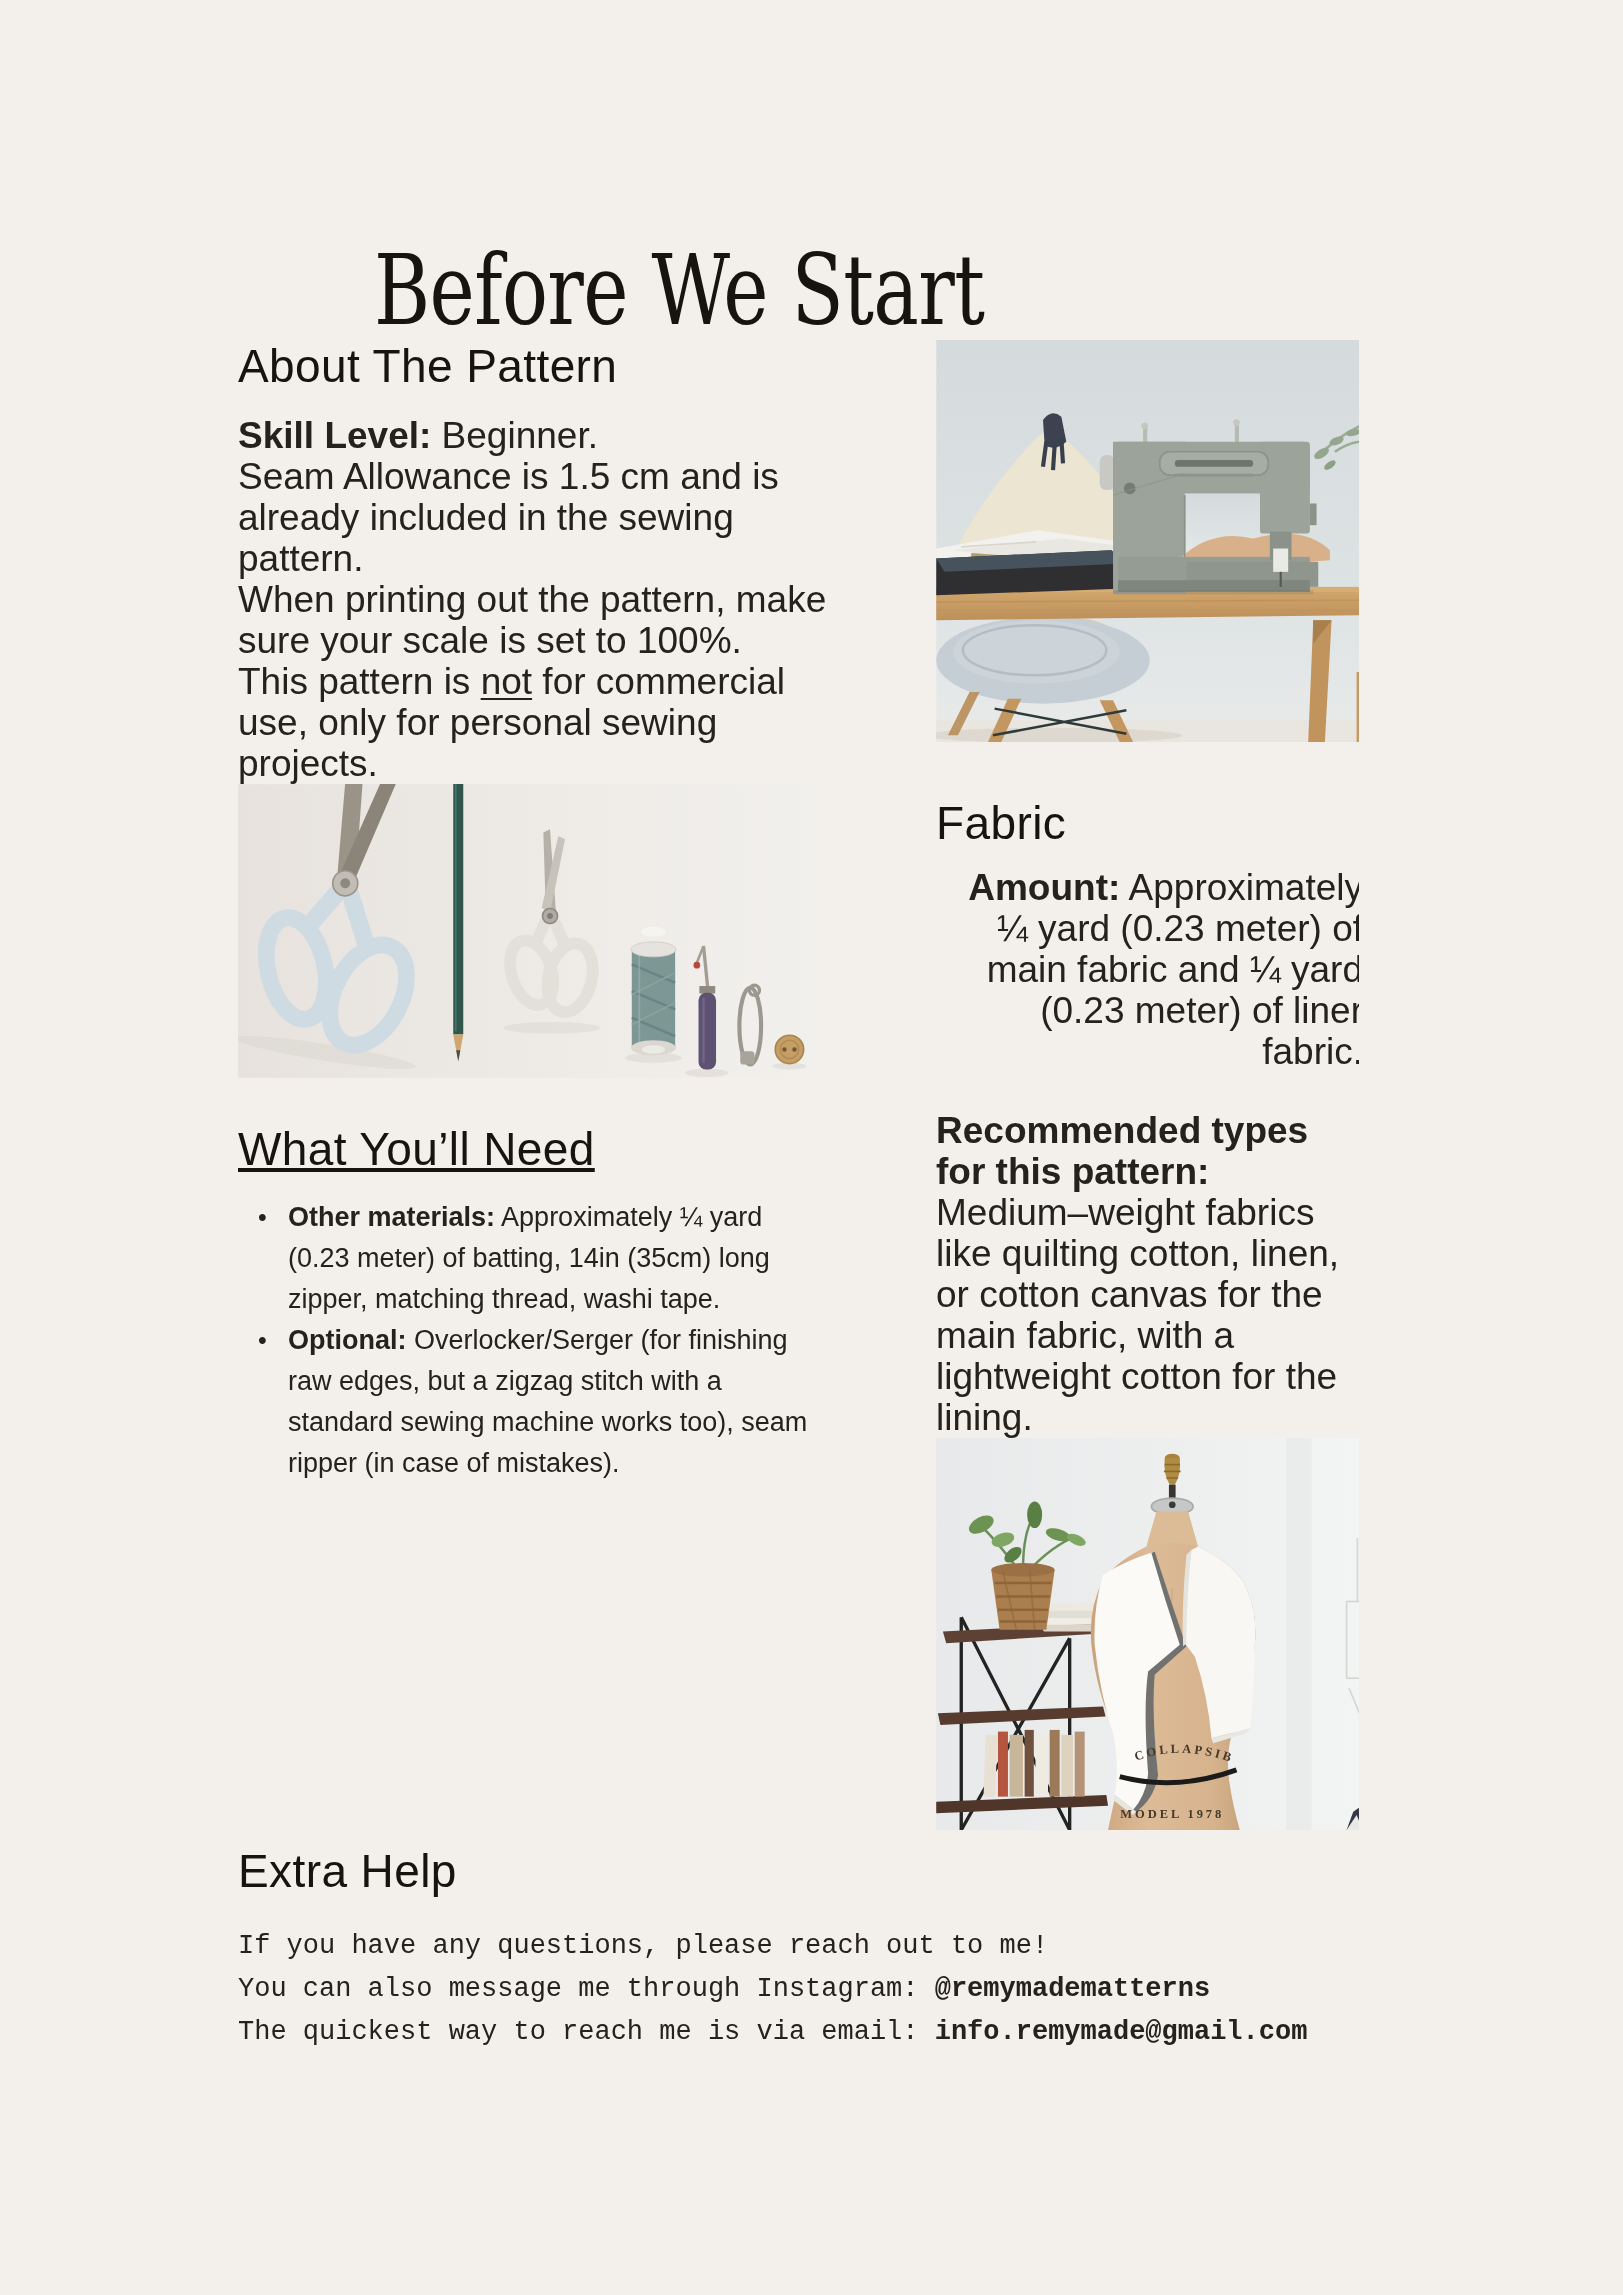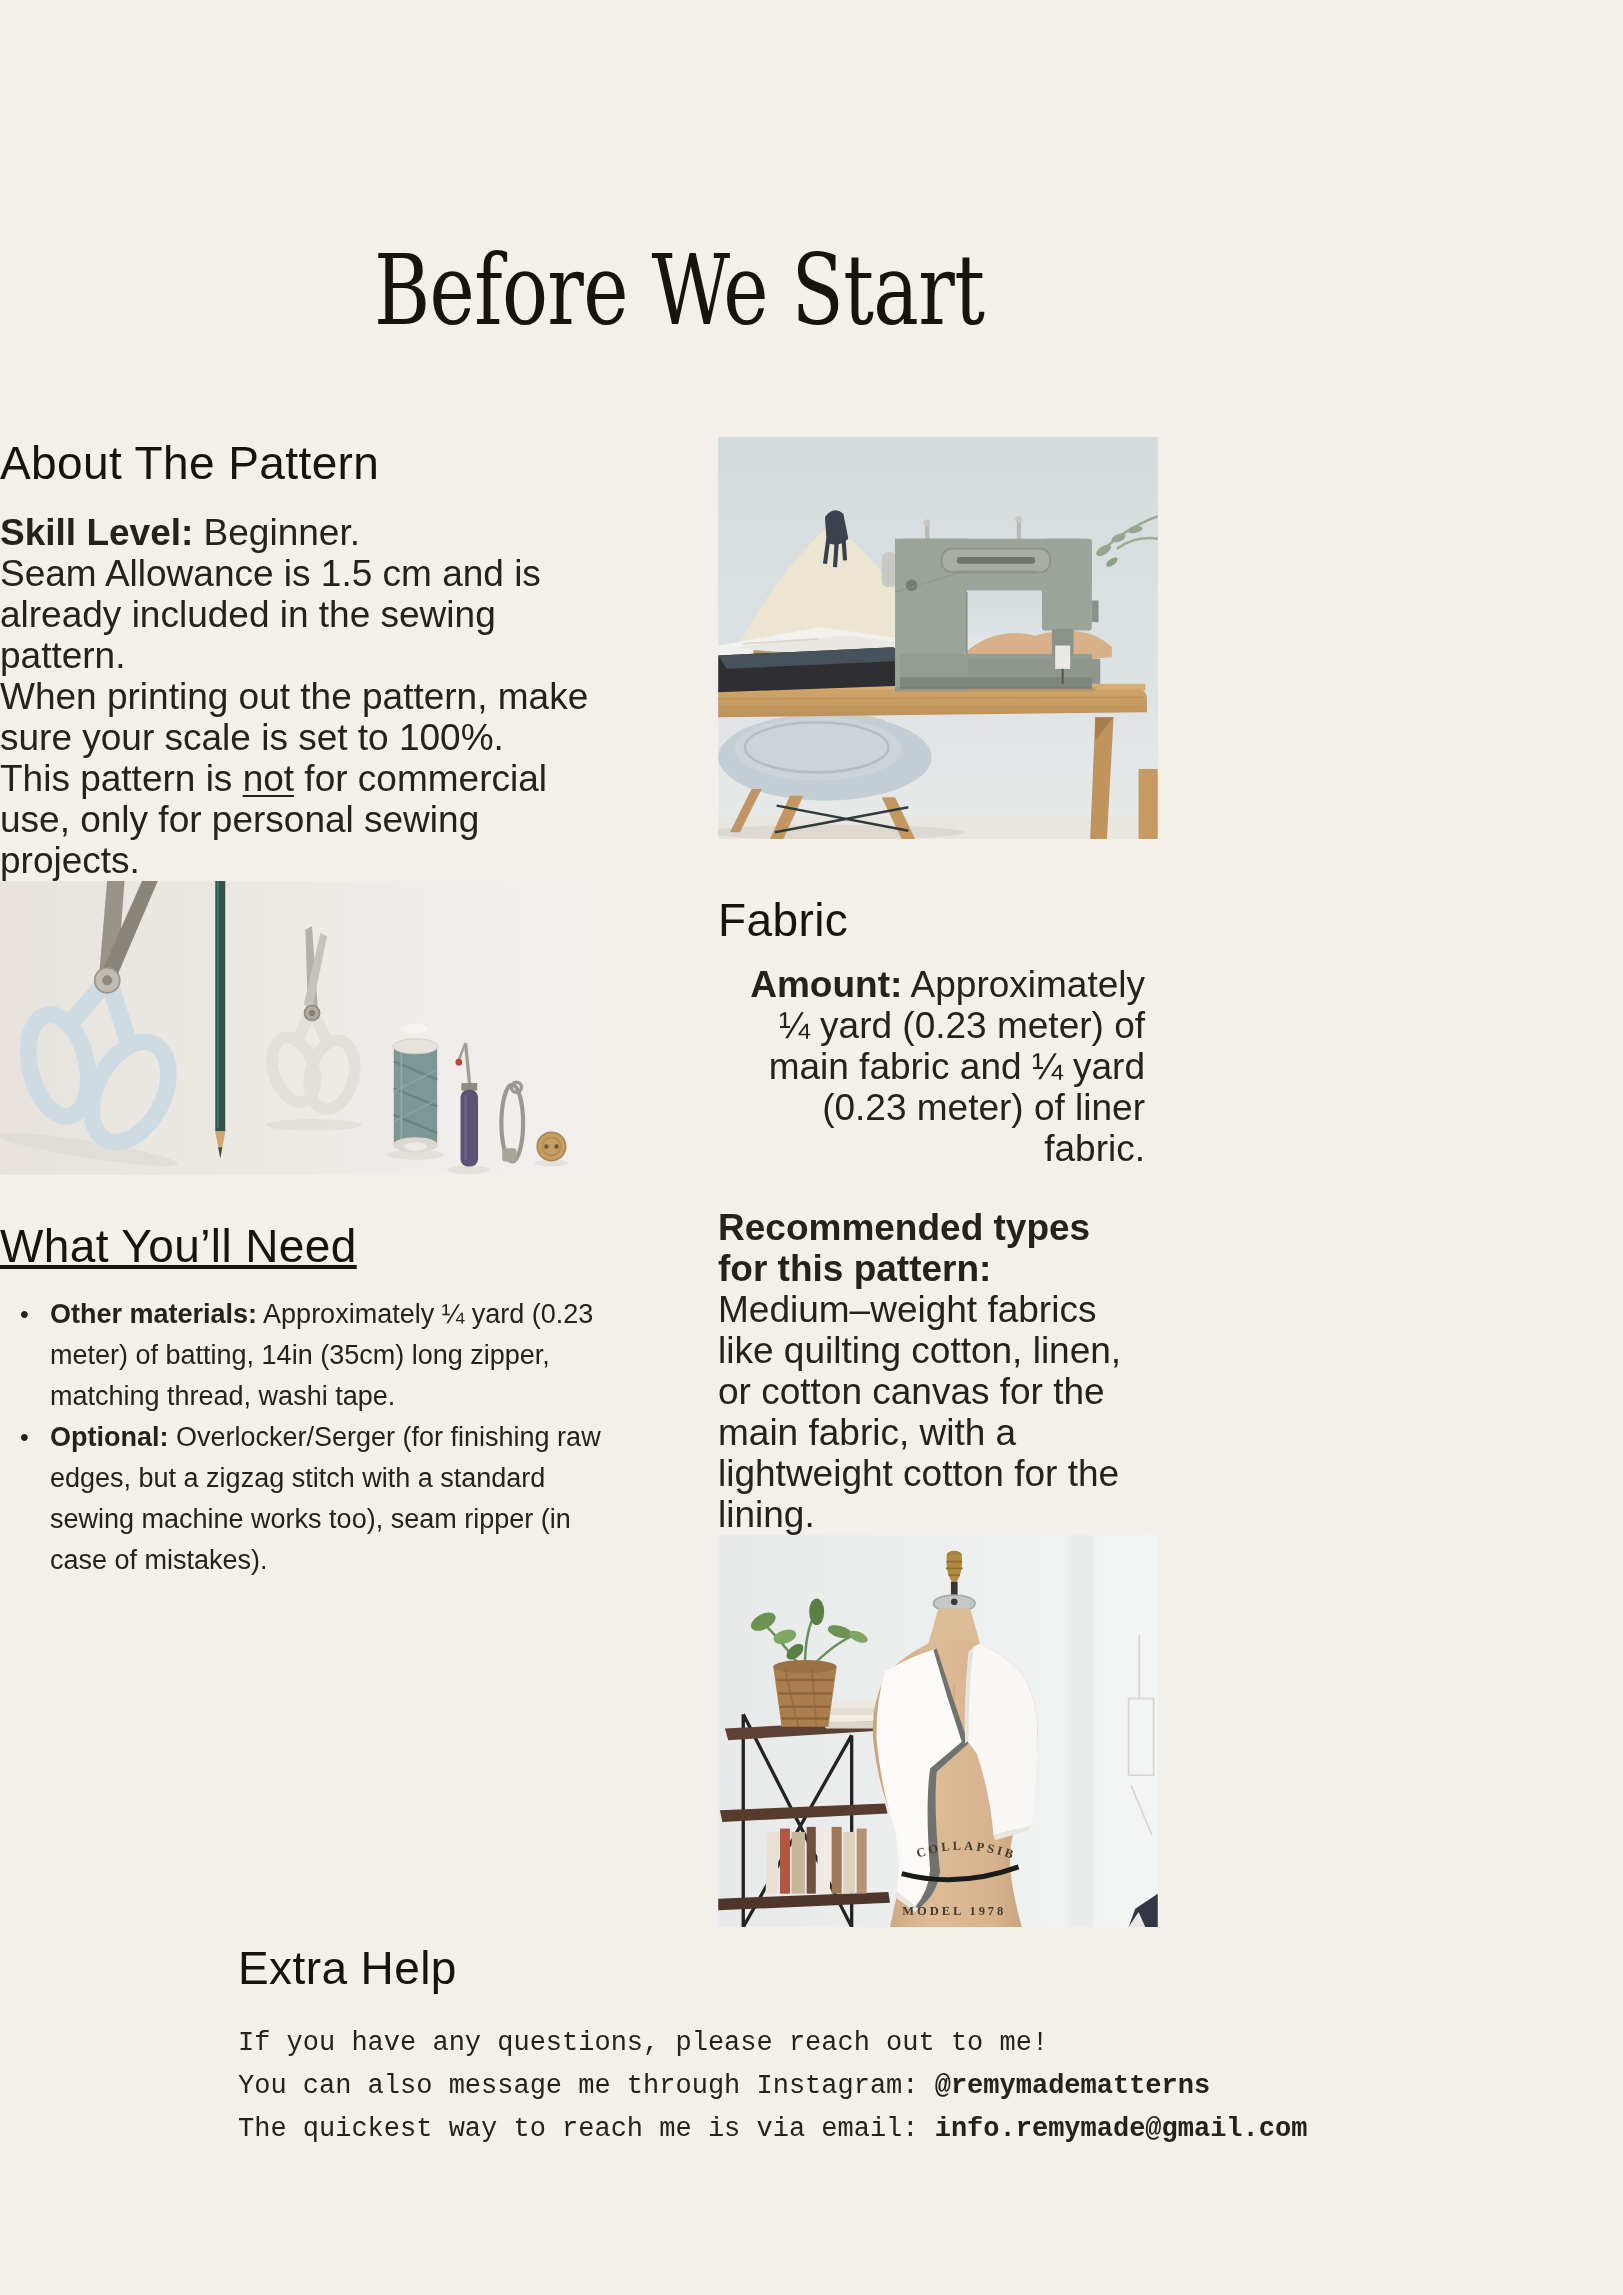--- a/index.html
+++ b/index.html
@@ -16,21 +16,21 @@
     margin:0;
     font-family:"DejaVu Serif", serif;
     font-weight:400;
     font-size:98px;
     line-height:100px;
     color:#17140f;
     letter-spacing:-0.8px;
   }
   .title-inner { display:inline-block; transform:scaleX(0.78); transform-origin:center; }
 
-  .columns { display:flex; margin-top:97px; }
+  .columns { display:flex; padding-left:238px; }
   .col-left { width:609px; }
   .col-right { width:440px; margin-left:109px; }
 
   h2.section {
     margin:0;
     font-weight:400;
     font-size:46px;
     line-height:52px;
     letter-spacing:0.4px;
     color:#17140f;

